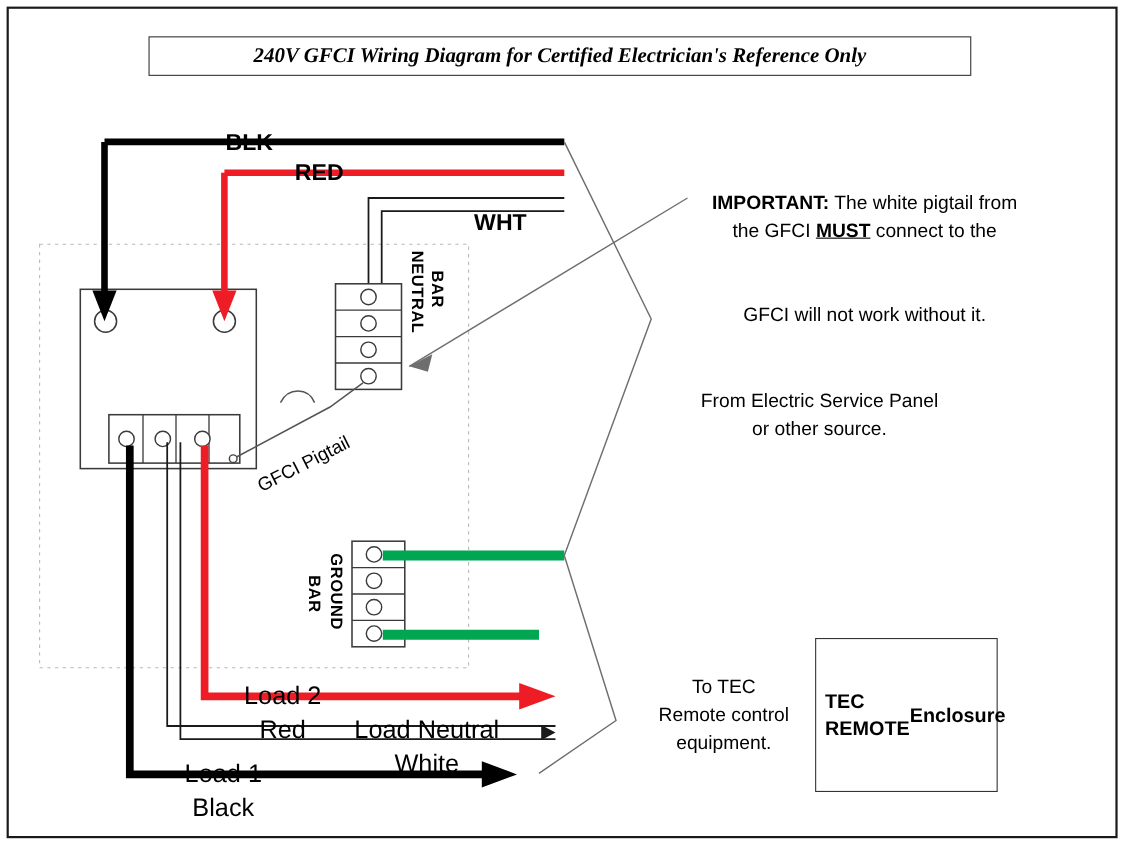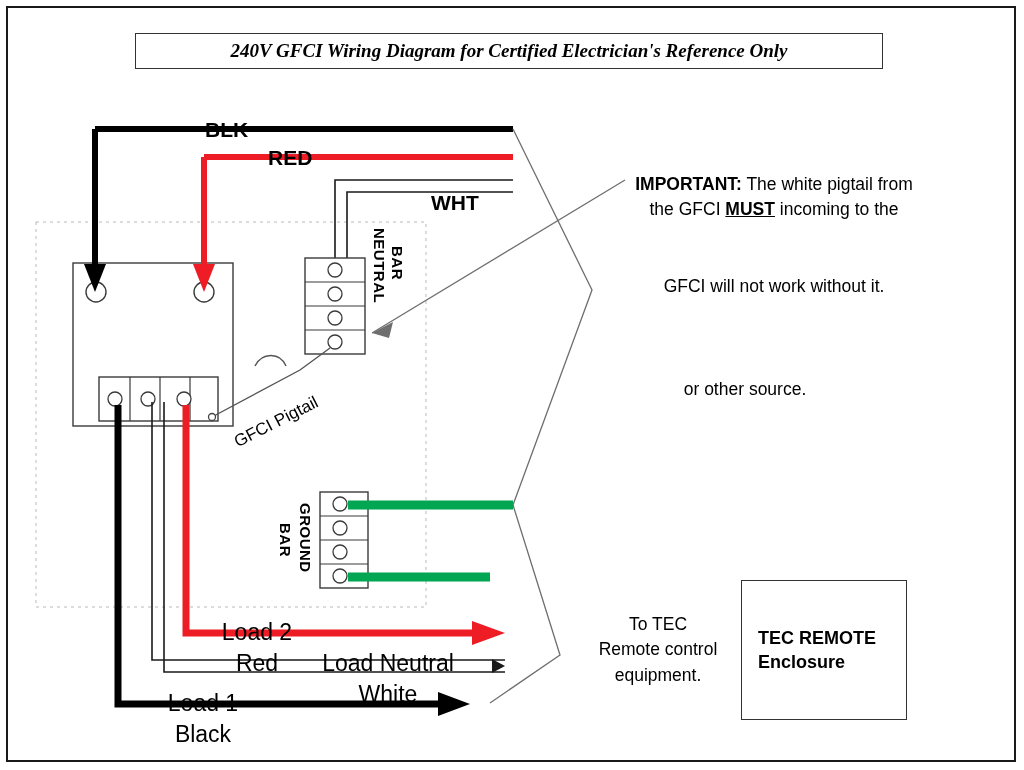--- a/index.html
+++ b/index.html
@@ -99,22 +99,22 @@
   }
   .enclosure {
     position: absolute;
     left: 741px;
     top: 580px;
     width: 166px;
     height: 140px;
     border: 1px solid #333333;
     box-sizing: border-box;
     display: flex;
-    flex-direction: column;
-    align-items: flex-start;
+    flex-direction: row;
+    align-items: center;
     justify-content: center;
     padding-left: 16px;
   }
   .enclosure div {
     font-weight: bold;
     font-size: 18px;
     color: #000000;
     line-height: 1.35;
   }
   .loadlabel {
@@ -213,30 +213,30 @@
   <div class="lbl wirelabel" style="left:431px; top:190px;">WHT</div>
 
   <div class="vert-label" style="left:370px; top:228px; height:100px;">NEUTRAL</div>
   <div class="vert-label" style="left:388px; top:246px; height:60px;">BAR</div>
 
   <div class="vert-label" style="left:296px; top:503px; height:90px;">GROUND</div>
   <div class="vert-label" style="left:276px; top:523px; height:55px;">BAR</div>
 
   <div class="rot-label" style="left:240px; top:432px;">GFCI Pigtail</div>
 
-  <div class="note-block" style="left:588px; top:172px; width:372px;">
+  <div class="note-block" style="left:600px; top:172px; width:372px;">
     <b>IMPORTANT:</b><span> The white pigtail from</span><br>
-    <span>the GFCI </span><u>MUST</u><span> incoming to the</span><br>
+    <span>the GFCI </span><u>MUST</u><span> connect to the</span><br>
     <br>
     <br>
     <span>GFCI will not work without it.</span>
   </div>
 
   <div class="plain-note" style="left:600px; top:352px; width:290px;">
-    <br>
+    <span>From Electric Service Panel</span><br>
     <span>or other source.</span>
   </div>
 
   <div class="plain-note" style="left:568px; top:612px; width:180px;">
     <span>To TEC</span><br>
     <span>Remote control</span><br>
     <span>equipment.</span>
   </div>
 
   <div class="enclosure">

